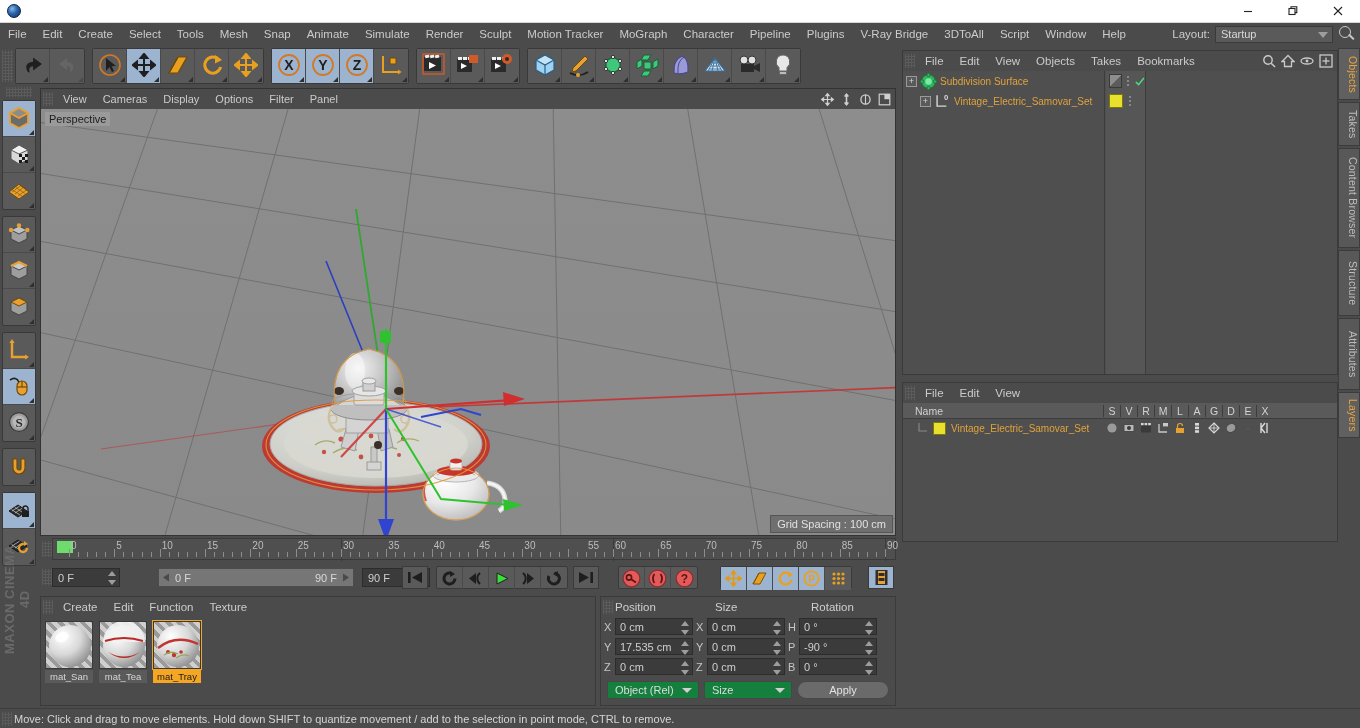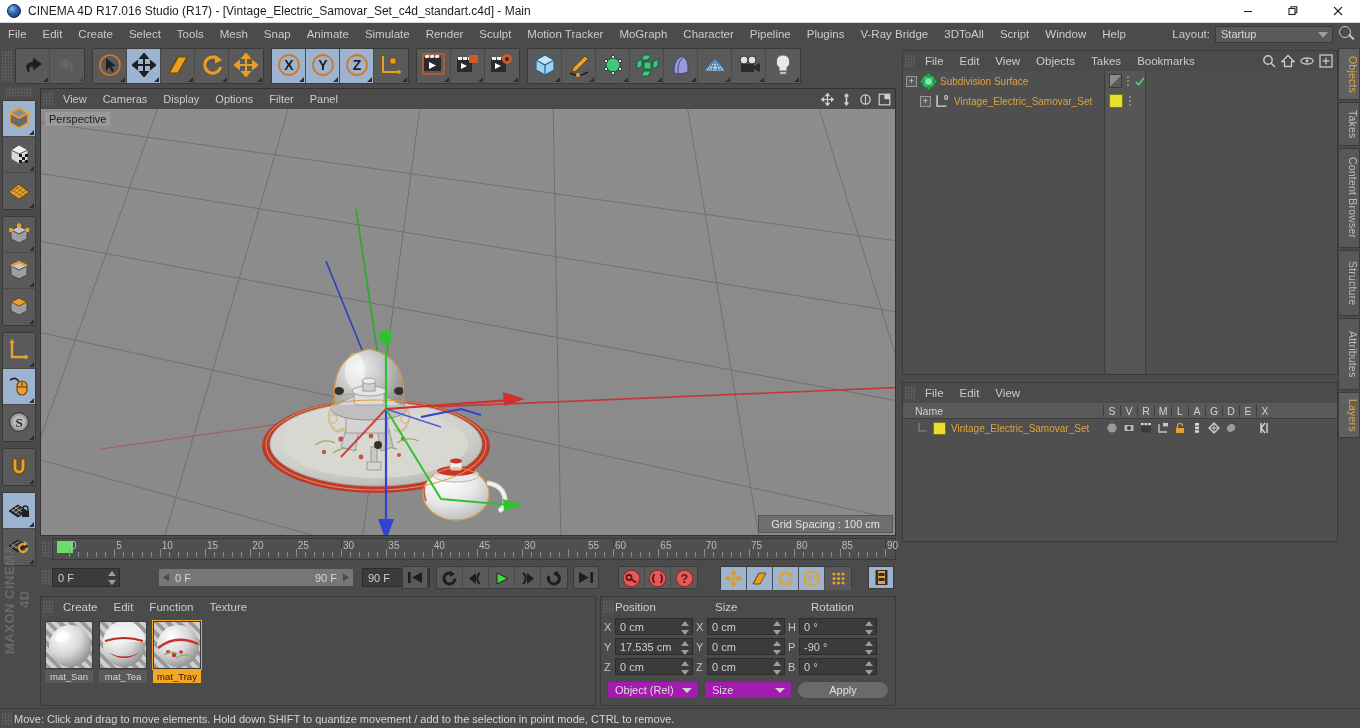--- a/index.html
+++ b/index.html
@@ -78,21 +78,21 @@
      background:#8a8a8a; overflow:hidden; border:1px solid #333;}
   .vp-menu { position:absolute; left:0; top:0; width:856px; height:20px; background:#4b4b4b;
      display:flex; align-items:center; z-index:5;}
   .vp-menu .menu-item { font-size:11px; padding:0 8px; height:20px; line-height:20px;}
   .vp-icons { margin-left:auto; display:flex; align-items:center; padding-right:6px; gap:6px;}
   .vp-canvas { position:absolute; left:0; top:20px; width:856px; height:428px;
      background:linear-gradient(#8d8d8d,#8a8a8a); overflow:hidden; }
   .perspective-lbl { position:absolute; left:4px; top:3px; background:#9a9a9a; color:#1d1d1d;
      font-size:11px; padding:1px 4px; z-index:4;}
   .gridspacing { position:absolute; right:4px; bottom:4px; background:#6f6f6f; color:#e0e0e0;
-     font-size:11px; padding:2px 12px; border:1px solid #555; z-index:4;margin-top:42px;}
+     font-size:11px; padding:2px 6px; border:1px solid #555; z-index:4;margin-top:42px;}
   .vp-svg { position:absolute; left:0; top:0; }
 
   
   .timeline { position:absolute; left:40px; top:538px; width:856px; height:22px; background:#4b4b4b;}
   .tl-ruler { position:absolute; left:12px; top:0; width:844px; height:22px; background:#4f4f4f;
      border:1px solid #3a3a3a;}
   .tl-greenbox { position:absolute; left:4px; top:2px; width:16px; height:12px; background:#6ddc6d; }
   .tl-tick-lbl { position:absolute; top:1px; font-size:10px; color:#bdbdbd; }
   .tl-major { position:absolute; top:0px; width:1px; height:22px; background:#3b3b3b;}
   .tl-minor { position:absolute; top:13px; width:1px; height:5px; background:#8d8d8d;}
@@ -132,21 +132,21 @@
   
   .coordpanel { position:absolute; left:600px; top:596px; width:296px; height:110px;
      background:#4b4b4b; border:1px solid #3a3a3a;}
   .coord-head { display:flex; align-items:center; height:20px; }
   .coord-head .ch { font-size:11.5px; color:#cfcfcf;}
   .coord-row { display:flex; align-items:center; height:19px; margin-bottom:1px; padding-left:3px;}
   .axis-lbl { width:11px; font-size:11px; color:#c6c6c6;}
   .coord-field { height:17px; width:78px; background:#3b3b3b; border:1px solid #2c2c2c;
      color:#cfcfcf; font-size:11px; display:flex; align-items:center; padding-left:4px;
      position:relative; margin-right:3px;}
-  .combo { height:18px; background:#a21caf; border:1px solid #474747; color:#dcdcdc; font-size:11px;
+  .combo { height:18px; background:#15803d; border:1px solid #474747; color:#dcdcdc; font-size:11px;
      display:flex; align-items:center; padding-left:7px; position:relative; border-radius:2px;}
   .combo .carr { position:absolute; right:6px; top:6px; width:0;height:0;
      border-left:5px solid transparent;border-right:5px solid transparent;border-top:5px solid #d0d0d0;}
   .applybtn { height:18px; background:#6a6a6a; border:1px solid #474747; color:#e2e2e2; font-size:11px;
      display:flex; align-items:center; justify-content:center; border-radius:9px;}
 
   
   .objpanel { position:absolute; left:902px; top:50px; width:436px; height:325px;
      background:#4b4b4b; border:1px solid #3a3a3a;}
   .obj-menu { height:20px; display:flex; align-items:center;}
@@ -186,21 +186,20 @@
      display:flex; align-items:center; border-top:1px solid #3d3d3d;}
   .status-text { color:#d4d4d4; font-size:11px; }
 </style>
 </head>
 <body>
 
 <div class="app">
 
   <div class="titlebar">
     <div class="tb-logo"></div>
-    <div class="tb-title">CINEMA 4D R17.016 Studio (R17) - [Vintage_Electric_Samovar_Set_c4d_standart.c4d] - Main</div>
     <div class="tb-ctrls">
       <div class="tb-btn">
         <svg width="12" height="12" viewBox="0 0 12 12">
             <line x1="2" y1="6.5" x2="10" y2="6.5" stroke="#222" stroke-width="1.1"></line>
           </svg>
       </div>
       <div class="tb-btn">
         <svg width="12" height="12" viewBox="0 0 12 12">
             <rect x="2" y="3.5" width="6" height="6" fill="none" stroke="#222" stroke-width="1.1"></rect>
             <polyline points="4,3.5 4,1.8 9.8,1.8 9.8,7.6 8,7.6" fill="none" stroke="#222" stroke-width="1.1"></polyline>

